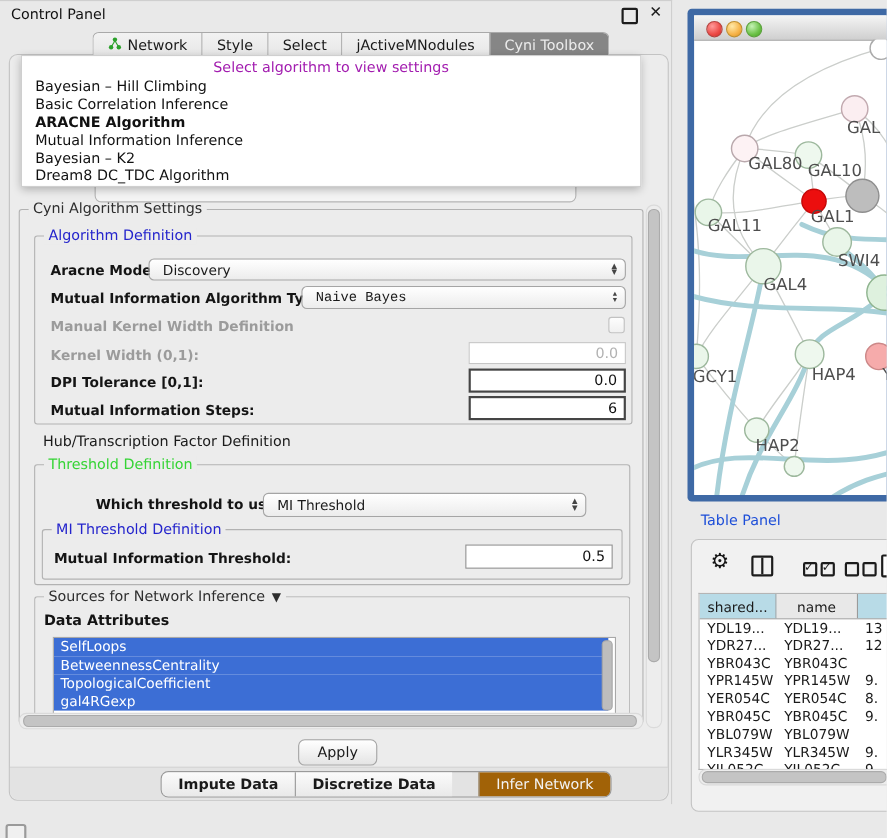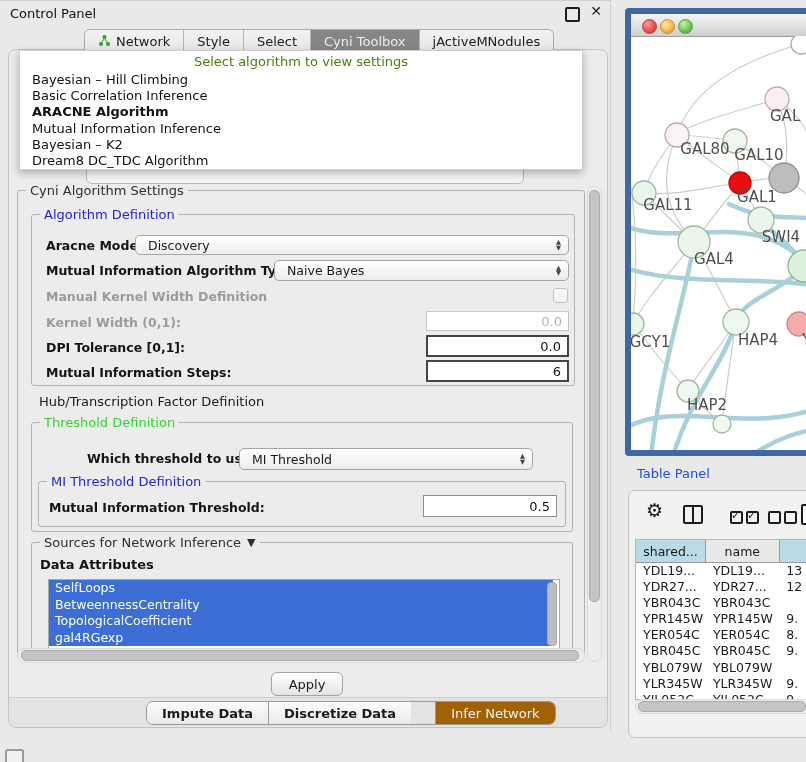--- a/index.html
+++ b/index.html
@@ -21,21 +21,21 @@
   .ttab:first-child{border-left:none;}
   .ttab.sel{background:#868686;color:#ececec;}
 
   
   #main-panel{left:8px;top:48px;width:598px;height:677px;background:#ececec;
     border:1px solid #c3c3c3;border-radius:8px;}
 
   
   #algo-popup{left:10px;top:0;width:562px;height:118px;background:#fff;border:1px solid #cfcfcf;
     box-shadow:0 3px 8px rgba(0,0,0,.28);z-index:30;}
-  #algo-placeholder{top:3px;left:0;width:100%;text-align:center;font-size:13px;color:#4d7c0f;}
+  #algo-placeholder{top:3px;left:0;width:100%;text-align:center;font-size:13px;color:#a21caf;}
   #algo-options{top:21px;left:0;width:100%;}
   .algo-opt{padding:0 12px;height:16.2px;line-height:16.2px;font-size:13px;color:#111;white-space:nowrap;}
   .algo-opt.bold{font-weight:bold;}
   #combo-fragment{left:77px;top:104px;width:436px;height:28px;border:1px solid #b5b5b5;border-radius:6px;z-index:5;background:#f4f4f4;}
 
   
   .fieldset{position:absolute;border:1px solid #b2b2b2;border-radius:3px;}
   .legend{position:absolute;top:-8px;left:8px;background:#ececec;padding:0 4px;font-size:13px;color:#2e2e2e;white-space:nowrap;}
   .legend.blue{color:#2424cc;}
   .legend.green{color:#35d435;}
@@ -123,25 +123,25 @@
             <circle cx="10" cy="10" r="2" fill="#2aa02a"></circle>
           </svg></span>
         <span>Network</span>
       </div>
       <div class="ttab">
         <span>Style</span>
       </div>
       <div class="ttab">
         <span>Select</span>
       </div>
+      <div class="ttab">
+        <span>jActiveMNodules</span>
+      </div>
       <div class="ttab sel">
         <span>Cyni Toolbox</span>
-      </div>
-      <div class="ttab">
-        <span>jActiveMNodules</span>
       </div>
     </div>
 
   <div id="main-panel" class="abs">
 
     <div id="algo-popup" class="abs">
       <div id="algo-placeholder" class="abs">Select algorithm to view settings</div>
       <div id="algo-options" class="abs">
           <div class="algo-opt">Bayesian – Hill Climbing</div>
           <div class="algo-opt">Basic Correlation Inference</div>
@@ -161,21 +161,21 @@
       <span class="legend blue">Algorithm Definition</span>
       <span class="flabel" style="left:14px;top:23px;">Aracne Mode:</span>
       <div class="combo" style="left:103px;top:20px;width:434px;height:20px;">
         <span>Discovery</span>
         <span class="stepper">
             <span>▲</span>
             <span>▼</span>
           </span>
       </div>
       <span class="flabel" style="left:14px;top:48px;">Mutual Information Algorithm Type:</span>
-      <div class="combo" style="left:242px;top:45px;width:295px;height:21px;">
+      <div class="combo" style="left:242px;top:45px;width:295px;height:21px;font-family:Liberation Mono, monospace;">
         <span>Naive Bayes</span>
         <span class="stepper">
             <span>▲</span>
             <span>▼</span>
           </span>
       </div>
       <span class="flabel dis" style="left:14px;top:74px;">Manual Kernel Width Definition</span>
       <div class="checkbox" style="left:521px;top:73px;"></div>
       <span class="flabel dis" style="left:14px;top:100px;">Kernel Width (0,1):</span>
       <div class="tfield light" style="left:394px;top:96px;width:143px;height:20px;">0.0</div>

